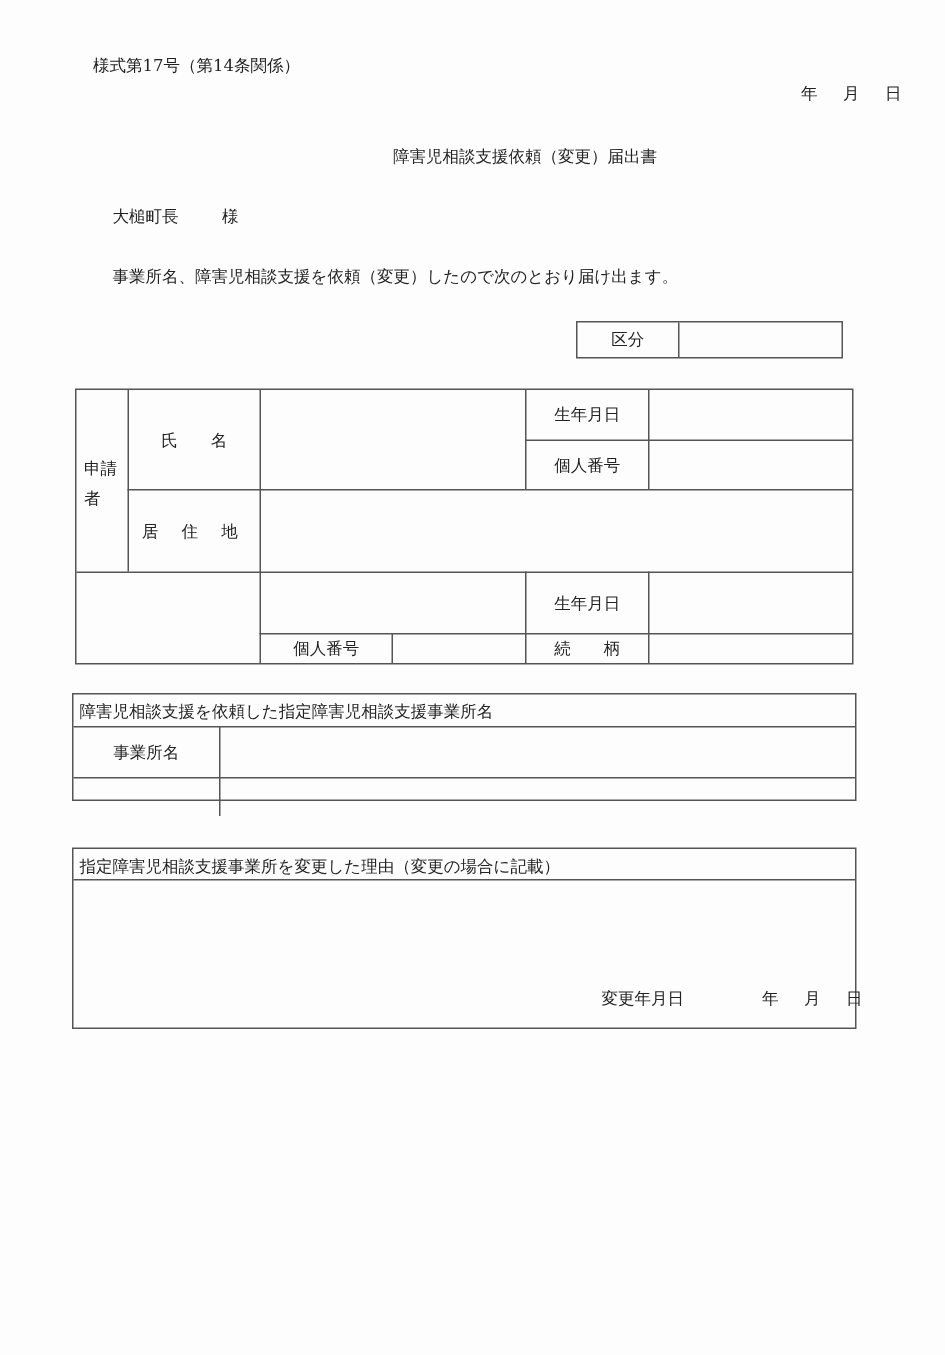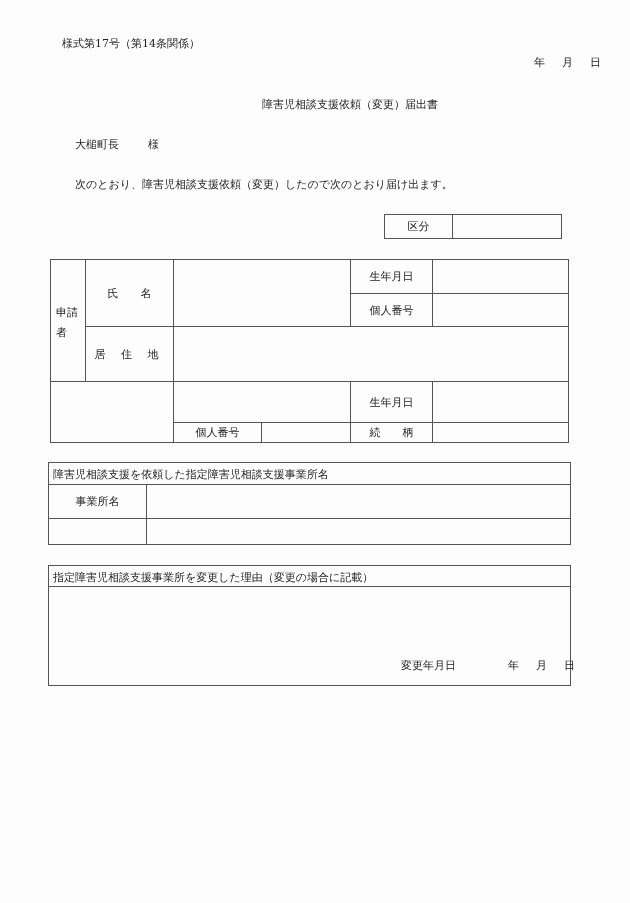--- a/index.html
+++ b/index.html
@@ -28,21 +28,21 @@
 </div>
 
 <div class="abs" style="left:241px; top:97px; font-size:11px;margin-left:21px;">障害児相談支援依頼（変更）届出書</div>
 
 <div class="abs" style="left:75px; top:137px;">
   <span>大槌町長</span>
   <span style="display:inline-block;width:22px;"></span>
   <span>様</span>
 </div>
 
-<div class="abs" style="left:75px; top:177px;">次のとおり、障害児相談支援依頼（変更）したので次のとおり届け出ます。</div>
+<div class="abs" style="left:75px; top:177px;">事業所名、障害児相談支援を依頼（変更）したので次のとおり届け出ます。</div>
 
 <div class="box" style="left:384px; top:214px; width:178px; height:25px;padding-left:40px;">
   <div class="vl" style="left:67px; top:0; height:23px;"></div>
   <div class="cell" style="left:0; top:0; width:67px; height:23px;">区分</div>
 </div>
 
 <div class="box" style="left:50px; top:259px; width:519px; height:184px;">
 
   <div class="vl" style="left:34px; top:0; height:121px;"></div>
   <div class="vl" style="left:122px; top:0; height:182px;"></div>
@@ -74,21 +74,21 @@
 
   <div class="input" style="left:123px; top:122px; width:176px; height:40px;"></div>
   <div class="cell" style="left:300px; top:122px; width:81px; height:40px;">生年月日</div>
   <div class="input" style="left:382px; top:122px; width:135px; height:40px;"></div>
   <div class="cell" style="left:123px; top:163px; width:87px; height:19px;">個人番号</div>
   <div class="input" style="left:211px; top:163px; width:88px; height:19px;"></div>
   <div class="cell" style="left:300px; top:163px; width:81px; height:19px;">続　　柄</div>
   <div class="input" style="left:382px; top:163px; width:135px; height:19px;"></div>
 </div>
 
-<div class="box" style="left:48px; top:462px; width:523px; height:83px;">
+<div class="box" style="left:48px; top:462px; width:523px; height:72px;">
   <div class="hl" style="left:0; top:21px; width:521px;"></div>
   <div class="hl" style="left:0; top:55px; width:521px;"></div>
   <div class="vl" style="left:97px; top:21px; height:60px;"></div>
   <div class="abs" style="left:4px; top:4px;">障害児相談支援を依頼した指定障害児相談支援事業所名</div>
   <div class="cell" style="left:0; top:22px; width:97px; height:33px;">事業所名</div>
   <div class="input" style="left:98px; top:22px; width:423px; height:33px;"></div>
   <div class="input" style="left:98px; top:56px; width:423px; height:25px;"></div>
 </div>
 
 <div class="box" style="left:48px; top:565px; width:523px; height:121px;">

